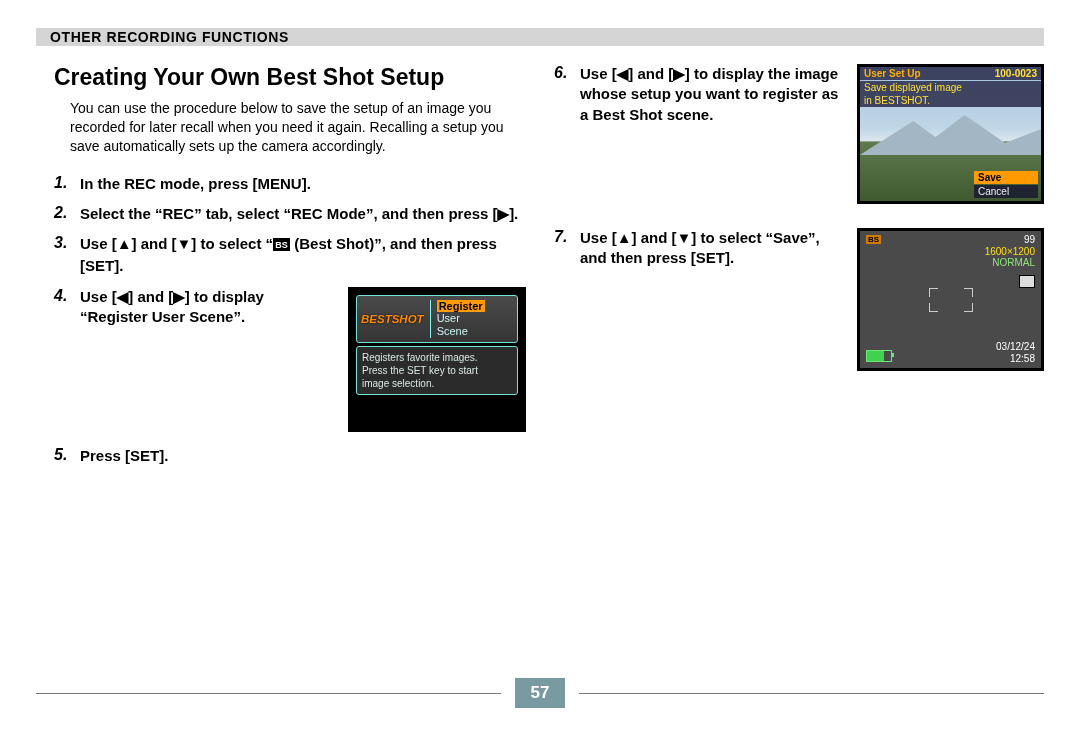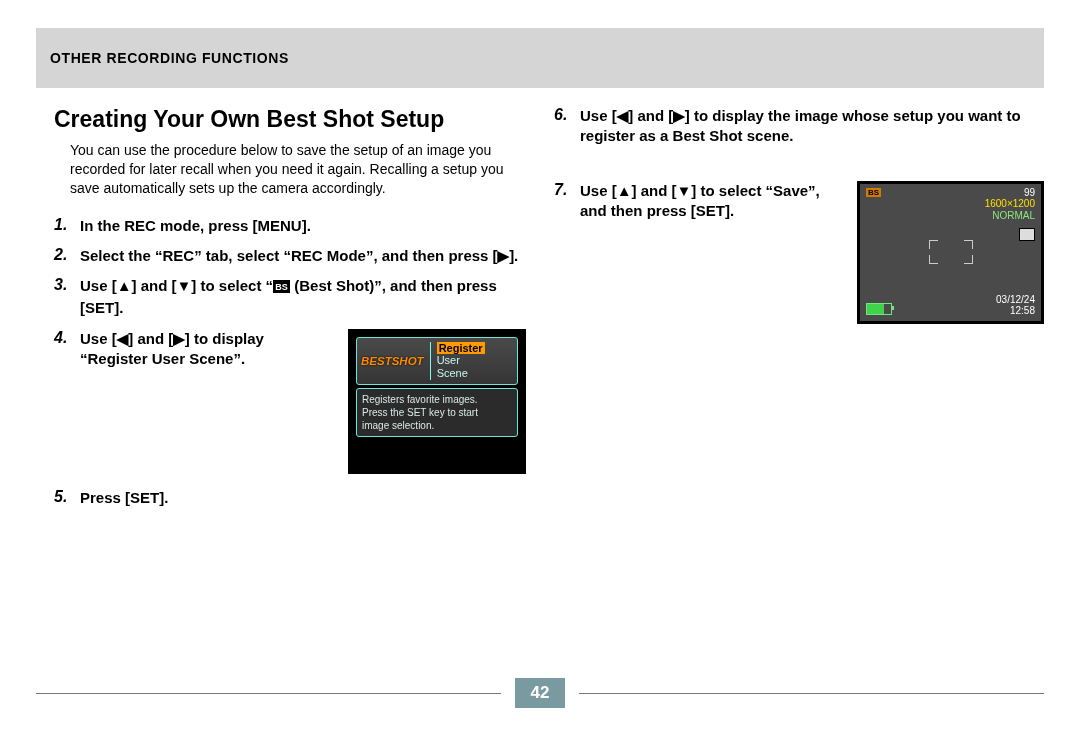--- a/index.html
+++ b/index.html
@@ -1,17 +1,17 @@
 <!DOCTYPE html>
 <html><head>
 <meta charset="utf-8">
 <style>
   html,body{margin:0;padding:0;background:#fff;font-family:Arial,Helvetica,sans-serif;color:#000;}
   .page{width:1080px;height:730px;position:relative;box-sizing:border-box;padding:28px 36px 0 36px;}
-  .header-bar{background:#d5d5d5;padding:21px 14px;margin-bottom:18px;}
+  .header-bar{background:#d5d5d5;padding:0 14px;margin-bottom:18px;}
   .header-bar span{font-size:14px;font-weight:bold;letter-spacing:0.6px;}
   .content{display:flex;gap:28px;}
   .col{flex:1;}
   .heading{font-size:23px;font-weight:bold;margin:0 0 8px 18px;}
   .intro{font-size:14px;line-height:1.35;margin:0 0 18px 34px;max-width:440px;}
   .step{display:flex;margin:0 0 10px 18px;}
   .step .num{font-size:16px;font-weight:bold;font-style:italic;width:26px;flex:none;}
   .step .body{flex:1;}
   .step .bold{font-size:15px;font-weight:bold;line-height:1.35;}
   .bullets{margin:6px 0 14px 50px;padding:0;font-size:14px;}
@@ -142,20 +142,38 @@
       <div class="step-row">
         <div class="text-part">
           <div class="step" style="margin-left:0">
             <div class="num">6.</div>
             <div class="body">
                 <div class="bold">Use [◀] and [▶] to display the image whose setup you want to register as a Best Shot scene.</div>
               </div>
           </div>
         </div>
 
+        <div class="screen2">
+          <div class="mtn">
+            <svg viewBox="0 0 187 40" preserveAspectRatio="none">
+              <polygon points="0,40 55,6 78,22 108,0 150,28 187,14 187,40" fill="#dce8ee"></polygon>
+              <polygon points="0,40 55,6 78,22 108,0 150,28 187,14 187,40" fill="#6a8497" opacity="0.5"></polygon>
+            </svg>
+          </div>
+          <div class="s2-bar top1">
+            <span>User Set Up</span>
+            <span class="r">100-0023</span>
+          </div>
+          <div class="s2-bar top2">Save displayed image</div>
+          <div class="s2-bar top3">in BESTSHOT.</div>
+          <div class="s2-menu">
+            <div class="sel">Save</div>
+            <div>Cancel</div>
+          </div>
+        </div>
       </div>
 
       <div class="step-row" style="margin-top:24px">
         <div class="text-part">
           <div class="step" style="margin-left:0">
             <div class="num">7.</div>
             <div class="body">
                 <div class="bold">Use [▲] and [▼] to select “Save”, and then press [SET].</div>
               </div>
           </div>
@@ -183,17 +201,17 @@
             <div>12:58</div>
           </div>
         </div>
       </div>
 
     </div>
   </div>
 
   <div class="pagenum-wrap">
     <div class="line"></div>
-    <div class="pagenum">42</div>
+    <div class="pagenum">57</div>
     <div class="line"></div>
   </div>
 
 </div>
 
 </body></html>

